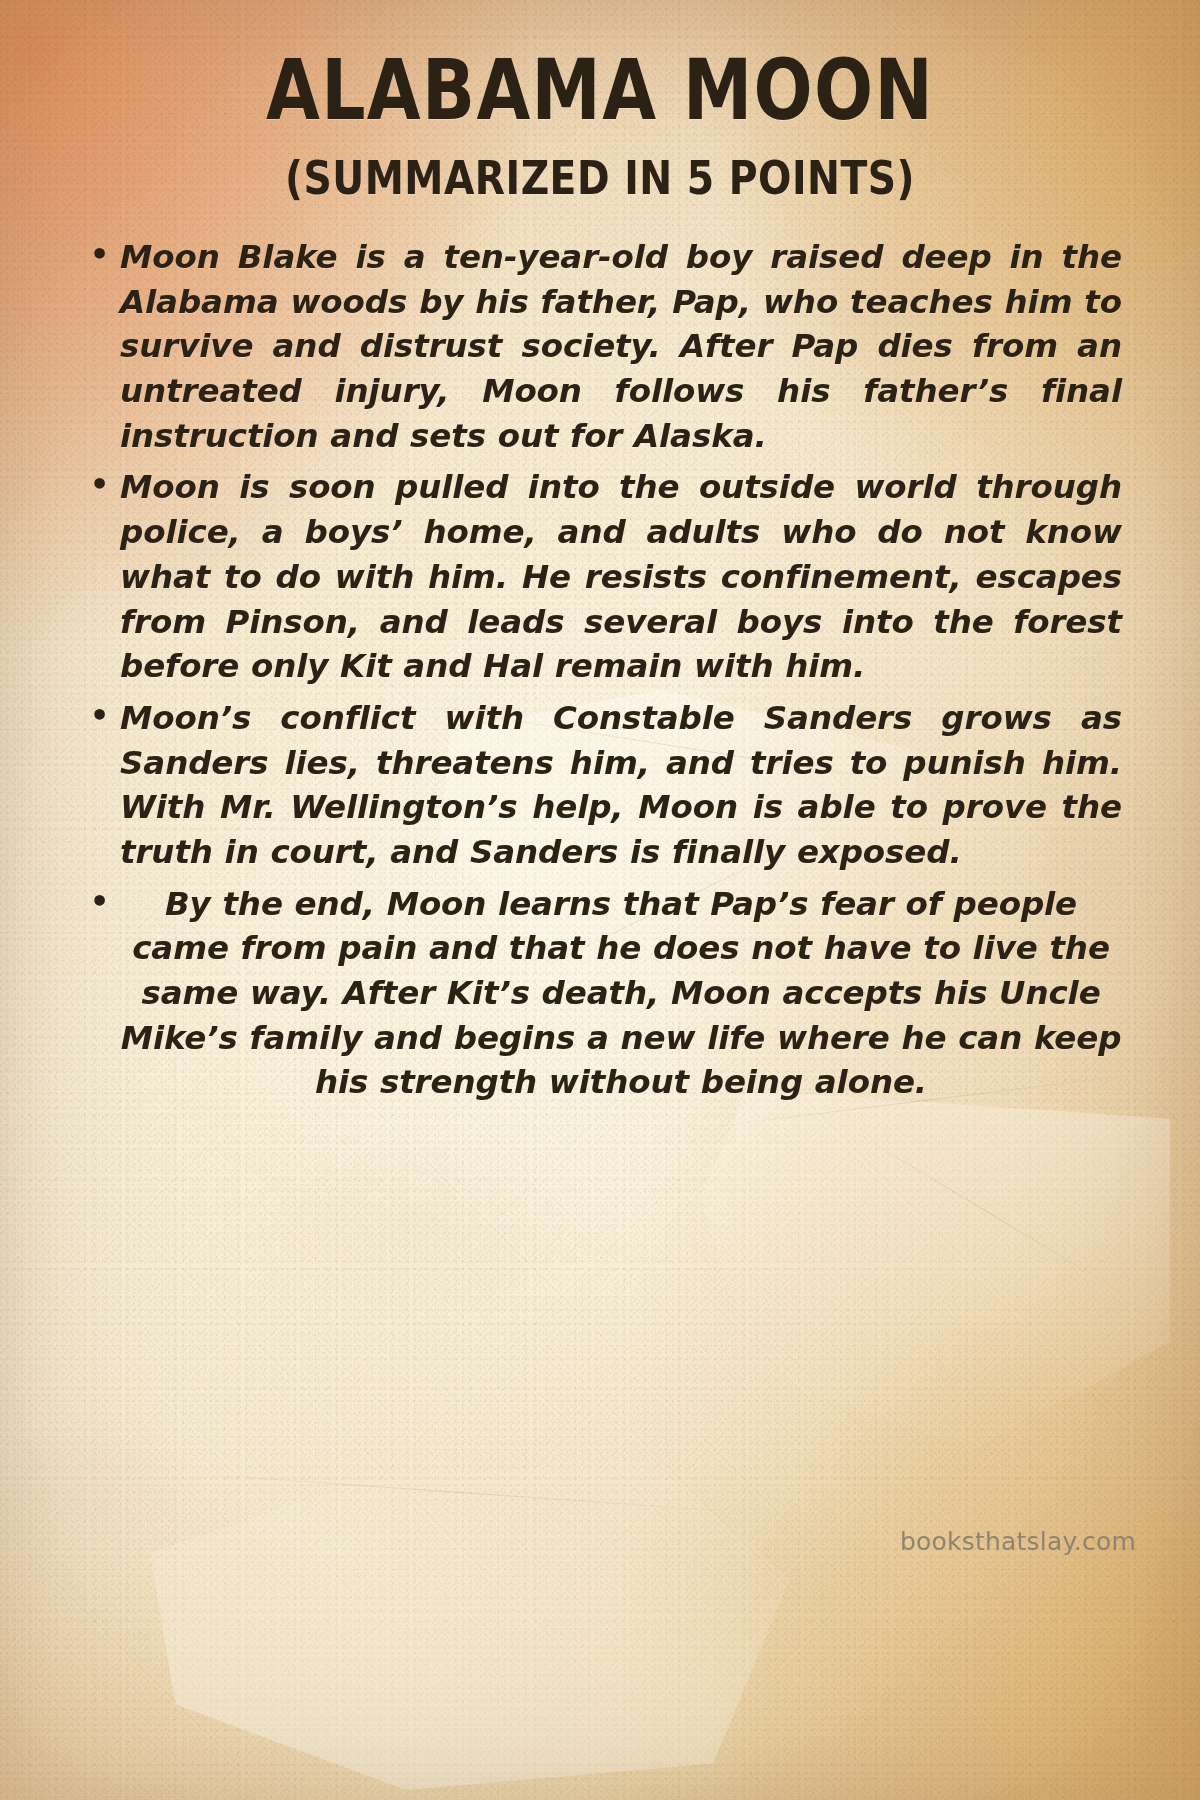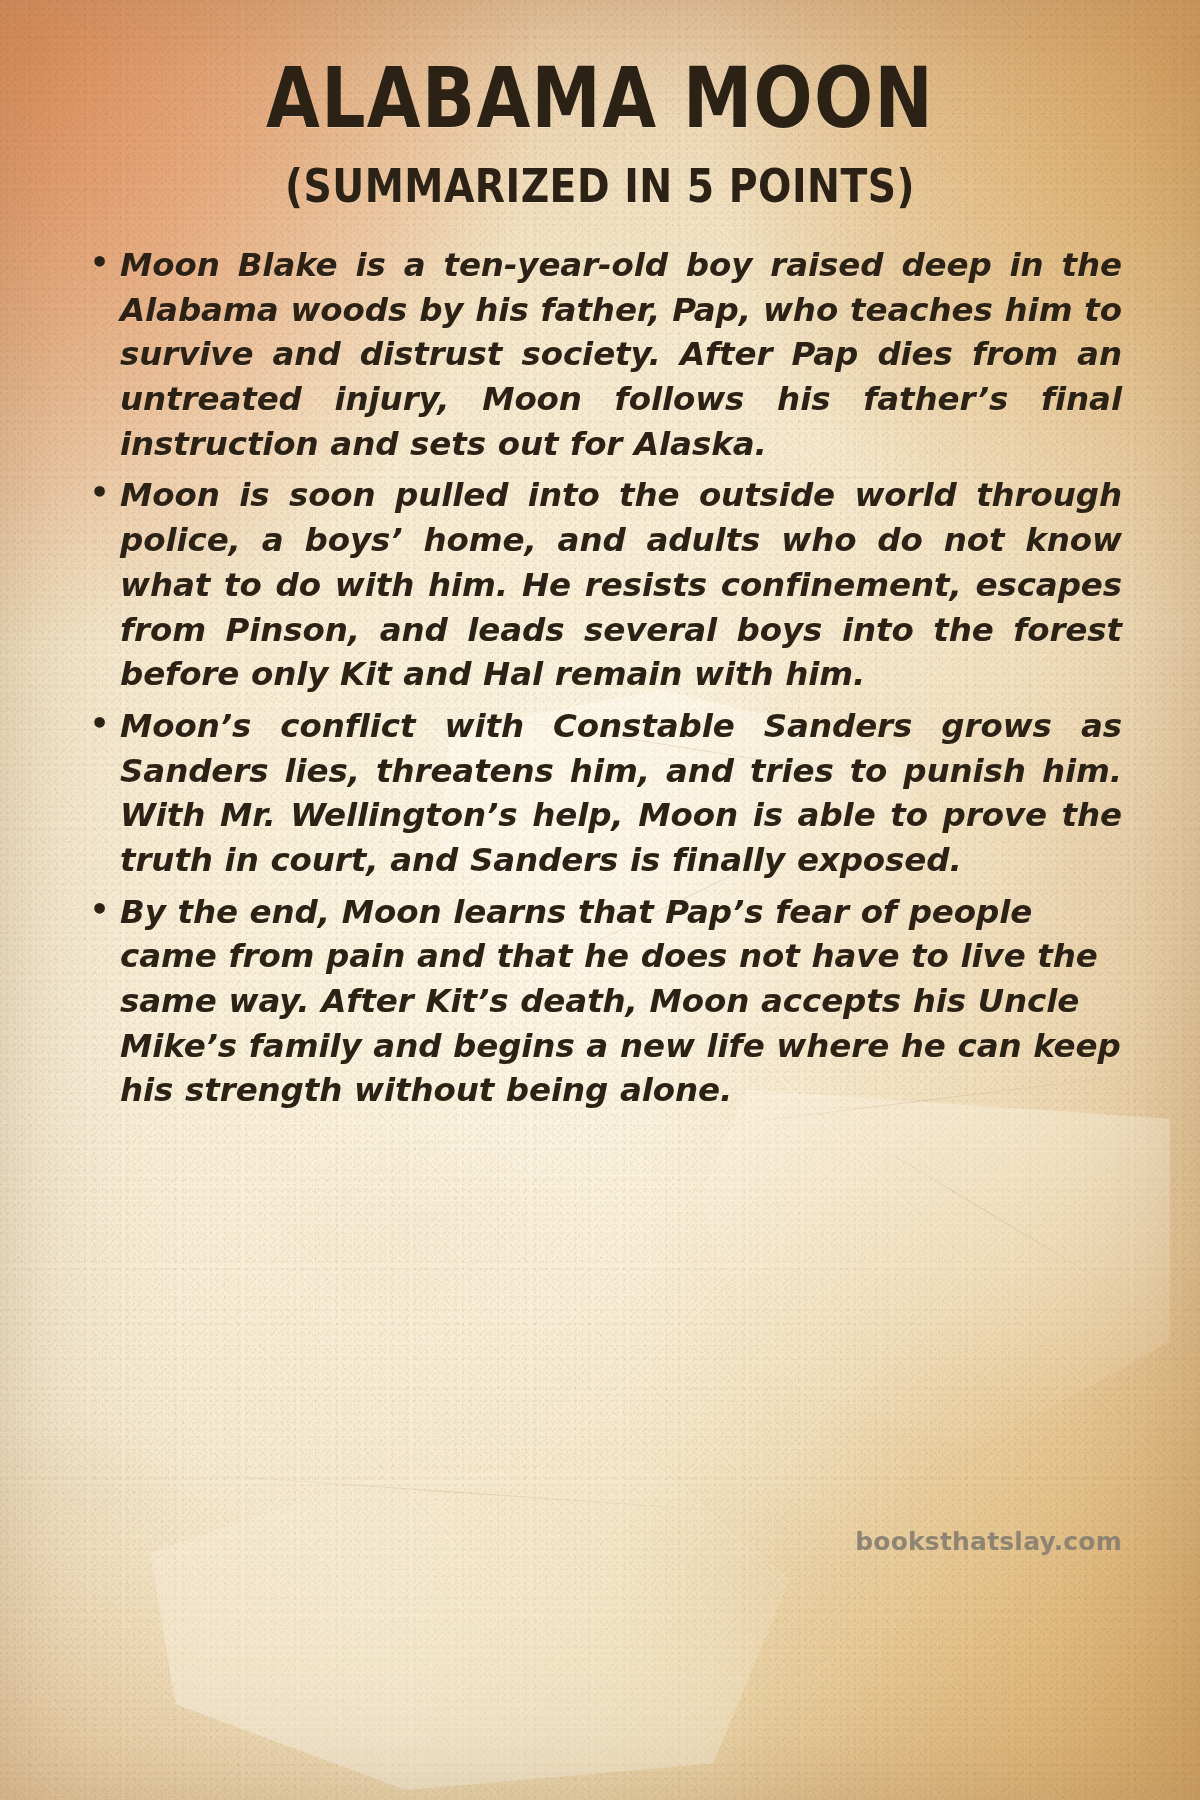--- a/index.html
+++ b/index.html
@@ -131,21 +131,21 @@
                 inset 0 0 60px rgba(160,118,72,0.12);
   }
 
   
   #content {
     position: relative;
     z-index: 5;
     width: 1200px;
     height: 1584px;
     box-sizing: border-box;
-    padding: 8px 78px;
+    padding: 0 78px;
   }
 
   .title {
     margin: 0;
     padding-top: 48px;
     text-align: center;
     font-family: "Liberation Sans Narrow", "DejaVu Sans Condensed", "Liberation Sans", sans-serif;
     font-weight: bold;
     font-size: 84px;
     line-height: 1.0;
@@ -187,39 +187,39 @@
     line-height: 1.375;
     color: #2b2115;
     text-align: justify;
     text-justify: inter-word;
     letter-spacing: -0.1px;
     word-spacing: 0.5px;
     text-shadow: 0 1px 0 rgba(255,250,233,0.28);
     font-style: italic;
   }
   .point:last-child {
-    text-align: left;
+    text-align: center;
   }
   .point::before {
     content: "\2022";
     position: absolute;
     left: 12px;
     top: -1px;
     font-size: 30px;
     line-height: 1.375;
     color: #2b2115;
   }
 
   .watermark {
     position: absolute;
-    right: 78px;
+    right: 64px;
     bottom: 28px;
     font-family: "DejaVu Sans", "Liberation Sans", sans-serif;
     font-size: 25px;
-    font-weight: bold;
+    font-weight: normal;
     color: #8a8172;
     letter-spacing: 0.2px;
     opacity: 0.95;
   }
 </style>
 </head>
 <body>
 
 <div id="poster">
 

